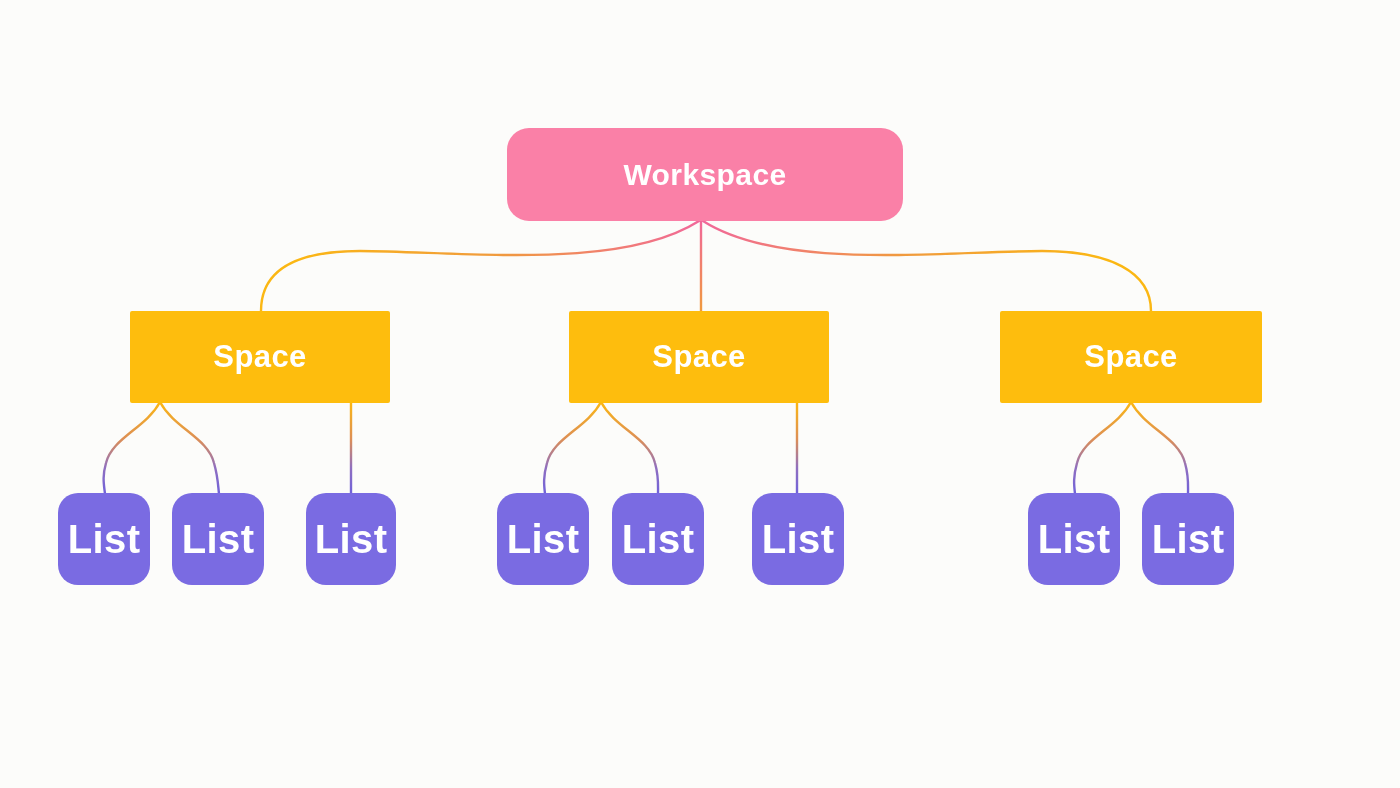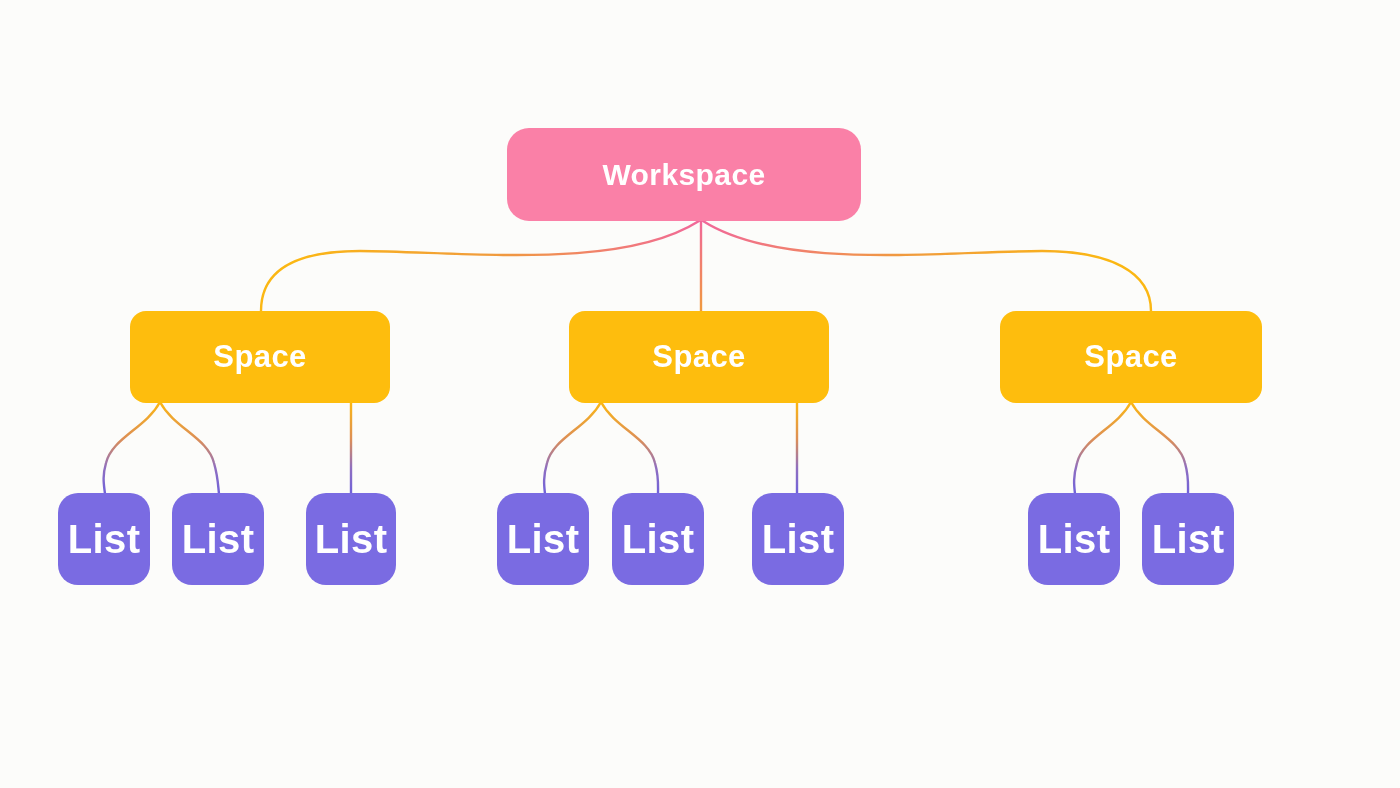--- a/index.html
+++ b/index.html
@@ -31,30 +31,30 @@
     position: absolute;
     display: flex;
     align-items: center;
     justify-content: center;
     color: var(--c-text, #FFFFFF);
     font-weight: 700;
     letter-spacing: 0.4px;
     box-sizing: border-box;
   }
   .node-workspace {
-    left: 507px; top: 128px; width: 354px; height: 93px;
+    left: 507px; top: 128px; width: 396px; height: 93px;
     background: var(--c-workspace_fill, #FA80A7);
     border-radius: 22px;
     font-size: 30px;
     justify-content: center;
   }
   .node-space {
     top: 311px; height: 92px;
     background: var(--c-space_fill, #FEBD0D);
-    border-radius: 16px;
+    border-radius: 2px;
     font-size: 31px;
   }
   .node-space.s1 { left: 130px;  width: 260px; }
   .node-space.s2 { left: 569px;  width: 260px; }
   .node-space.s3 { left: 1000px; width: 262px; }
   .node-list {
     top: 493px; height: 92px; width: 92px;
     background: var(--c-list_fill, #7A6BE2);
     border-radius: 20px;
     font-size: 40px;

